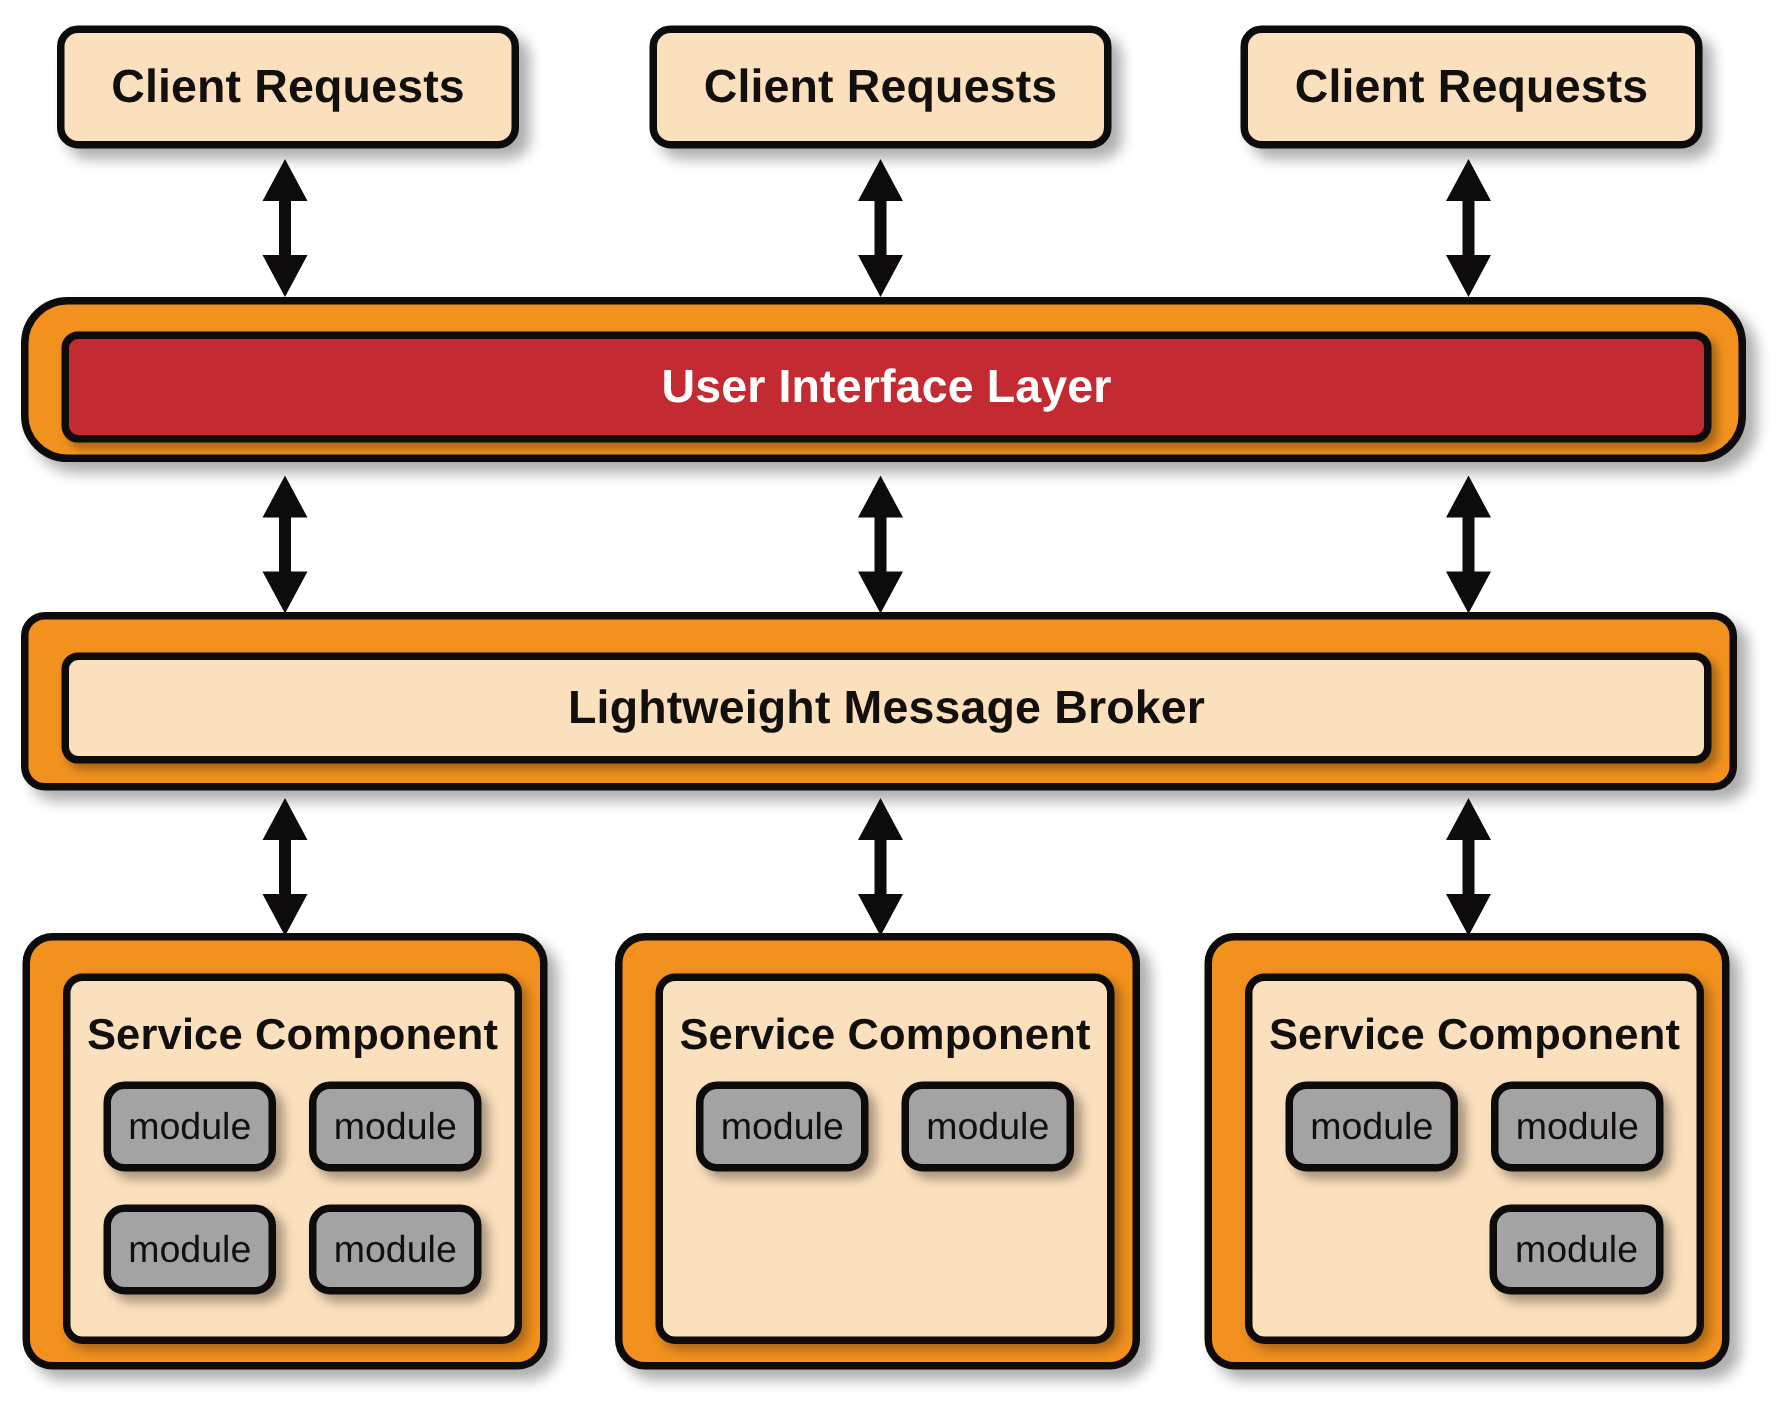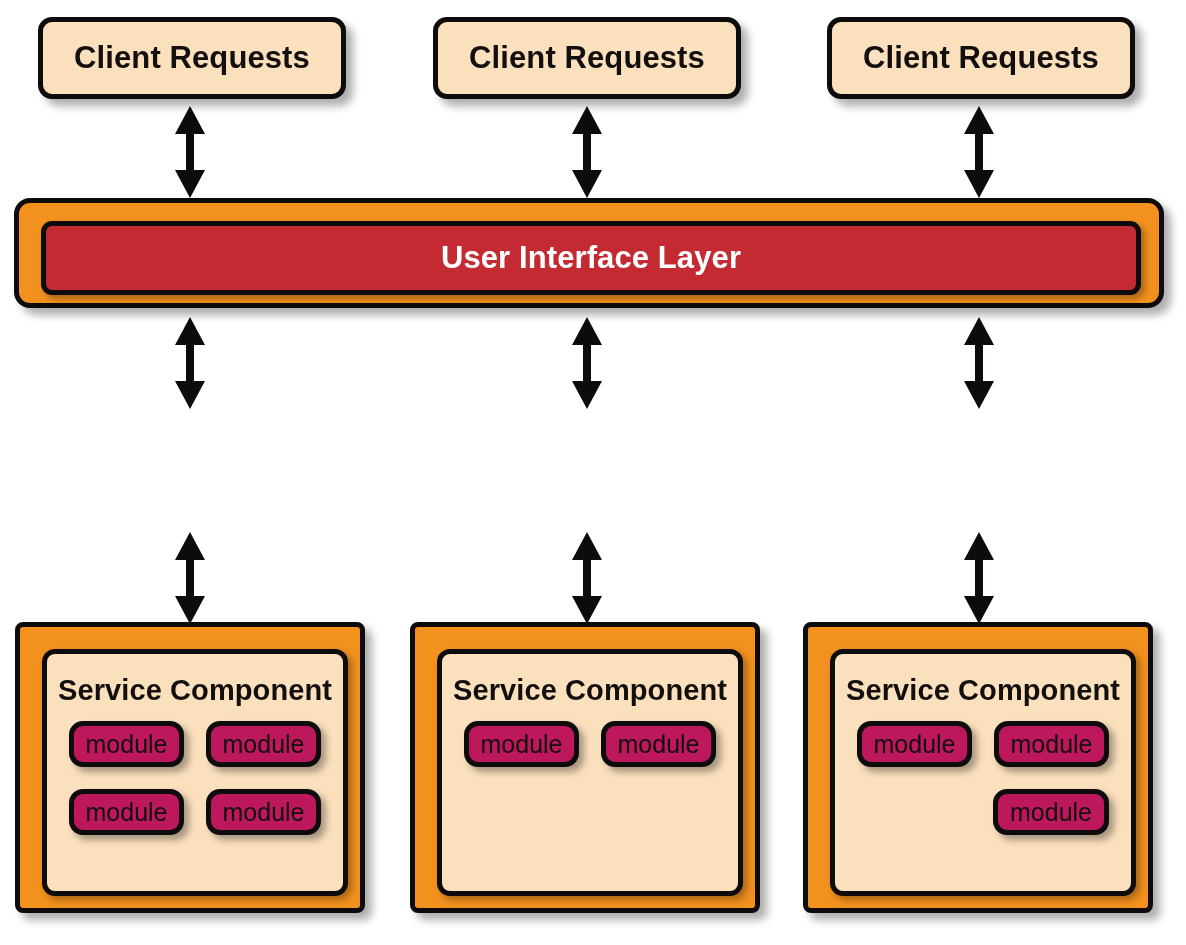--- a/index.html
+++ b/index.html
@@ -68,21 +68,21 @@
   }
   .broker-inner {
     background: #FBE0BD;
     color: #120f0e;
   }
 
   
   .svc-frame {
     background: #F2911E;
     border: 5px solid #0d0b0b;
-    border-radius: 8px;
+    border-radius: 20px;
     box-shadow: 7px 7px 9px rgba(0,0,0,0.32);
   }
   .svc-inner {
     position: absolute;
     box-sizing: border-box;
     background: #FBE0BD;
     border: 5px solid #0d0b0b;
     border-radius: 13px;
     box-shadow: 4px 4px 7px rgba(0,0,0,0.30);
     display: flex;
@@ -107,22 +107,22 @@
     gap: 22px;
   }
   .module-row {
     display: flex;
     gap: 22px;
   }
   .module-row.right { justify-content: flex-end; }
   .module {
     box-sizing: border-box;
     width: 116px;
-    height: 46px;
-    background: #be185d;
+    height: 60px;
+    background: #a3a3a3;
     border: 5px solid #0d0b0b;
     border-radius: 14px;
     box-shadow: 5px 5px 7px rgba(0,0,0,0.34);
     display: flex;
     align-items: center;
     justify-content: center;
     font-size: 25px;
     font-weight: 400;
     color: #120f0e;
   }
@@ -160,21 +160,21 @@
     <svg viewBox="0 0 36 92" preserveAspectRatio="none" aria-hidden="true">
       <polygon points="18,0 33,28 22,28 22,64 33,64 18,92 3,64 14,64 14,28 3,28" fill="#0d0b0b"></polygon>
     </svg>
   </div>
   <div class="arrow" style="left:961px; top:106px; height:92px;">
     <svg viewBox="0 0 36 92" preserveAspectRatio="none" aria-hidden="true">
       <polygon points="18,0 33,28 22,28 22,64 33,64 18,92 3,64 14,64 14,28 3,28" fill="#0d0b0b"></polygon>
     </svg>
   </div>
 
-  <div class="node layer-frame" style="left:14px; top:198px; width:1150px; height:110px;">
+  <div class="node layer-frame" style="left:14px; top:198px; width:1150px; height:110px;border-radius:31px;">
     <div class="layer-inner ui-layer-inner" style="left:22px; top:18px; width:1100px; height:74px;">
       <span>User Interface Layer</span>
     </div>
   </div>
 
   <div class="arrow" style="left:172px; top:317px; height:92px;">
     <svg viewBox="0 0 36 92" preserveAspectRatio="none" aria-hidden="true">
       <polygon points="18,0 33,28 22,28 22,64 33,64 18,92 3,64 14,64 14,28 3,28" fill="#0d0b0b"></polygon>
     </svg>
   </div>
@@ -182,20 +182,25 @@
     <svg viewBox="0 0 36 92" preserveAspectRatio="none" aria-hidden="true">
       <polygon points="18,0 33,28 22,28 22,64 33,64 18,92 3,64 14,64 14,28 3,28" fill="#0d0b0b"></polygon>
     </svg>
   </div>
   <div class="arrow" style="left:961px; top:317px; height:92px;">
     <svg viewBox="0 0 36 92" preserveAspectRatio="none" aria-hidden="true">
       <polygon points="18,0 33,28 22,28 22,64 33,64 18,92 3,64 14,64 14,28 3,28" fill="#0d0b0b"></polygon>
     </svg>
   </div>
 
+  <div class="node layer-frame" style="left:14px; top:408px; width:1144px; height:119px;">
+    <div class="layer-inner broker-inner" style="left:22px; top:22px; width:1100px; height:74px;">
+      <span>Lightweight Message Broker</span>
+    </div>
+  </div>
 
   <div class="arrow" style="left:172px; top:532px; height:92px;">
     <svg viewBox="0 0 36 92" preserveAspectRatio="none" aria-hidden="true">
       <polygon points="18,0 33,28 22,28 22,64 33,64 18,92 3,64 14,64 14,28 3,28" fill="#0d0b0b"></polygon>
     </svg>
   </div>
   <div class="arrow" style="left:569px; top:532px; height:92px;">
     <svg viewBox="0 0 36 92" preserveAspectRatio="none" aria-hidden="true">
       <polygon points="18,0 33,28 22,28 22,64 33,64 18,92 3,64 14,64 14,28 3,28" fill="#0d0b0b"></polygon>
     </svg>

